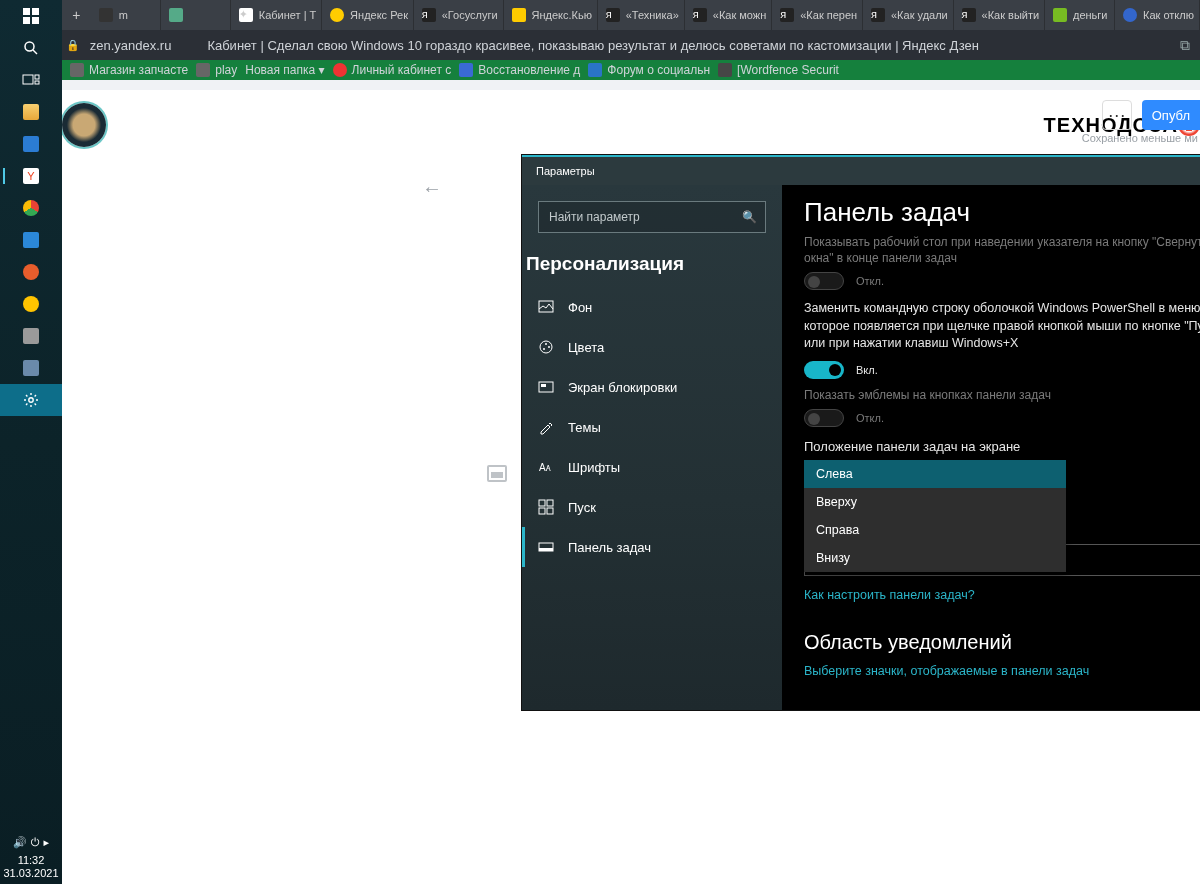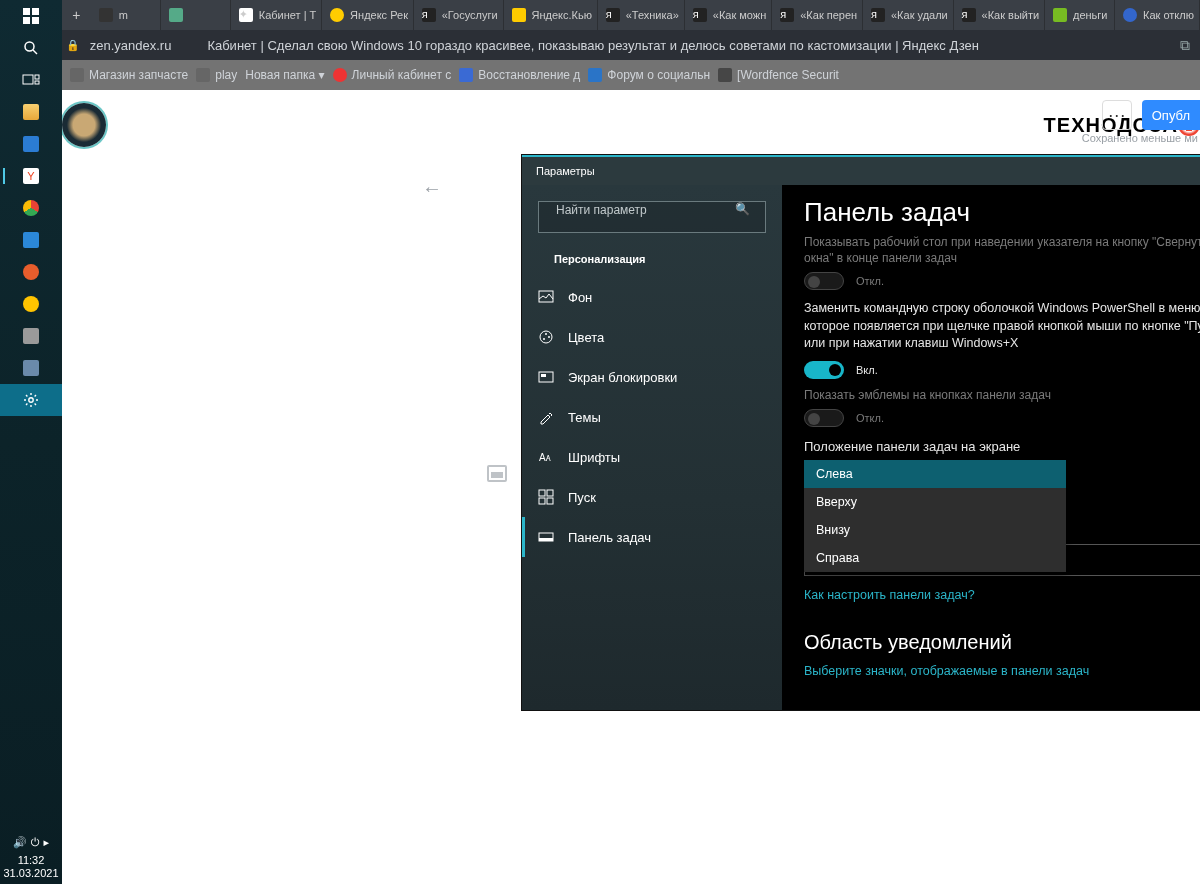--- a/index.html
+++ b/index.html
@@ -19,21 +19,21 @@
 
 .browser{position:absolute;left:62px;top:0;right:0;height:884px;background:#f0f2f5}
 .tabstrip{height:30px;background:#3a3f46;display:flex;align-items:stretch;overflow:hidden}
 .tab{color:#ccc;font-size:11px;display:flex;align-items:center;gap:6px;padding:0 8px;border-right:1px solid #2c2f33;min-width:70px;max-width:110px;white-space:nowrap;overflow:hidden;cursor:pointer}
 .tab .fv{width:14px;height:14px;border-radius:2px;background:#777;flex-shrink:0}
 .newtab{width:30px;display:flex;align-items:center;justify-content:center;color:#ccc;font-size:14px}
 .addrbar{height:30px;background:#2b2f36;display:flex;align-items:center;padding:0 4px;gap:8px}
 .lock{color:#9aa;font-size:11px}
 .addr{color:#cfd3d8;font-size:13px;margin-left:2px}
 .pgtitle{color:#cfd3d8;font-size:13px;margin-left:28px;flex:1;white-space:nowrap;overflow:hidden}
-.bkbar{height:30px;background:#737373;display:flex;align-items:center;gap:8px;padding:0 8px;overflow:hidden}
+.bkbar{height:20px;background:#15803d;display:flex;align-items:center;gap:8px;padding:0 8px;overflow:hidden}
 .bk{color:#cfd3d8;font-size:12px;display:flex;align-items:center;gap:5px;white-space:nowrap;cursor:pointer}
 .bk .fv{width:14px;height:14px;border-radius:2px;background:#666;flex-shrink:0}
 
 
 .page{position:absolute;left:0;top:90px;right:0;bottom:0;background:#fff;overflow:hidden}
 .page-hdr{position:absolute;left:0;top:0;right:0;height:70px;display:flex;align-items:center;justify-content:space-between;gap:12px;background:#fff}
 .avatar{width:44px;height:44px;border-radius:50%;background:radial-gradient(circle,#c9a874 35%,#1a2b35 55%);box-shadow:0 0 0 2px #6bc6c6}
 .brand{font-weight:700;font-size:20px;letter-spacing:1px}
 .brand .tg{display:inline-block;width:22px;height:22px;border-radius:50%;background:radial-gradient(circle,#e43 40%,#fff 42%,#e43 60%);vertical-align:-4px}
 .hdr-actions{position:absolute;right:0;top:10px;display:flex;flex-direction:column;align-items:flex-end;gap:2px}
@@ -49,25 +49,25 @@
 .win{position:absolute;left:460px;top:65px;width:740px;height:555px;background:#000;box-shadow:0 0 0 1px #111;border-top:2px solid #2bb5c9}
 .win-title{height:28px;display:flex;align-items:center;color:#fff;font-size:11px;padding-left:14px;background:#2c3a3e}
 .win-body{position:absolute;left:0;top:28px;right:0;bottom:0;display:flex}
 
 
 .nav{width:260px;background:linear-gradient(180deg,#29383d 0%,#233034 60%,#1e292d 100%);display:flex;flex-direction:column;padding-top:8px}
 .nav-row{display:flex;align-items:center;gap:14px;height:40px;padding:0 16px;color:#fff;font-size:13px;cursor:pointer}
 .nav-row.sel{border-left:3px solid #2bb5c9;padding-left:13px}
 .nav-ico{width:16px;height:16px;flex-shrink:0}
 .search-wrap{padding:8px 16px}
-.search-box{display:flex;align-items:flex-start;height:32px;border:1px solid #6a7a7e;background:rgba(0,0,0,0.15);padding:0 15px}
+.search-box{display:flex;align-items:center;height:32px;border:1px solid #6a7a7e;background:rgba(0,0,0,0.15);padding:0 8px}
 .search-box input{flex:1;background:transparent;border:none;color:#fff;font-size:12px;outline:none}
 .search-box input::placeholder{color:#c2cacc}
 .search-box .sico{color:#c2cacc;font-size:12px}
-.nav-section{color:#fff;font-size:11px;font-weight:600;padding:12px 32px}
+.nav-section{color:#fff;font-size:19px;font-weight:600;padding:12px 4px}
 
 
 .content{flex:1;background:#000;color:#fff;padding:0 22px;position:relative;overflow:hidden}
 .h1{font-size:26px;font-weight:300;margin:12px 0 6px}
 .faded{color:#7a7a7a;font-size:12px;line-height:1.35}
 .body-txt{color:#e6e6e6;font-size:12.5px;line-height:1.4;margin:10px 0 8px}
 .toggle-row{display:flex;align-items:center;gap:12px;margin:6px 0 4px}
 .toggle{width:40px;height:18px;border-radius:10px;position:relative;cursor:pointer}
 .toggle::after{content:"";position:absolute;width:12px;height:12px;border-radius:50%;top:3px}
 .toggle.on{background:#18b6c9}
@@ -360,22 +360,22 @@
 
           <div style="position:relative;margin-top:6px;height:124px">
             <div style="position:absolute;left:0;top:84px;right:-22px">
               <div class="dd-under">
                 
               </div>
             </div>
             <div class="dropdown" style="left:0;top:0;width:262px">
               <div class="dd-item sel">Слева</div>
               <div class="dd-item">Вверху</div>
+              <div class="dd-item">Справа</div>
               <div class="dd-item">Внизу</div>
-              <div class="dd-item">Справа</div>
             </div>
           </div>
 
           <a class="link">Как настроить панели задач?</a>
           <div class="h2">Область уведомлений</div>
           <a class="link" style="margin-top:10px">Выберите значки, отображаемые в панели задач</a>
         </div>
       </div>
     </div>
   </div>

